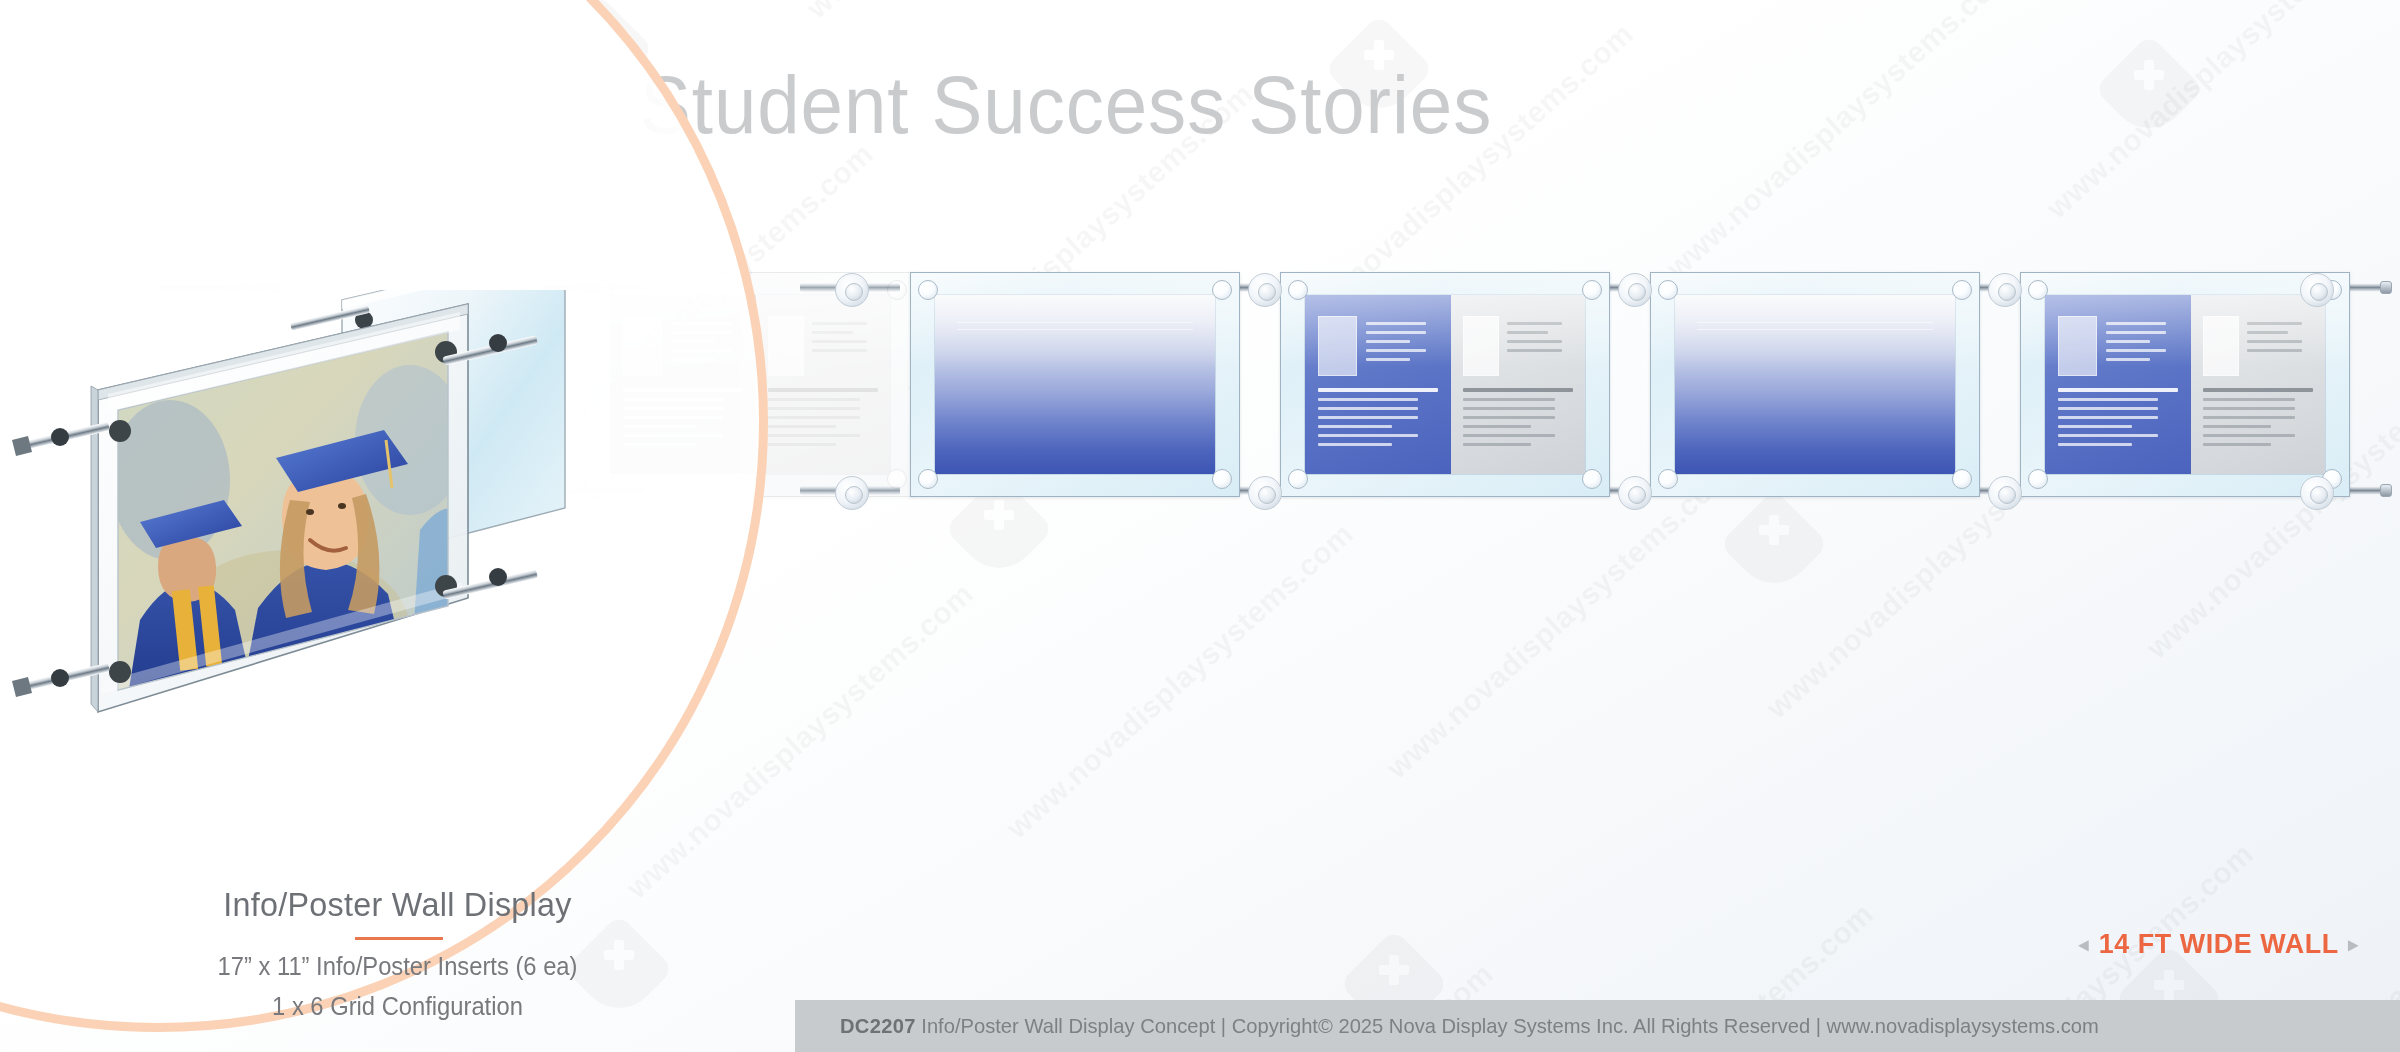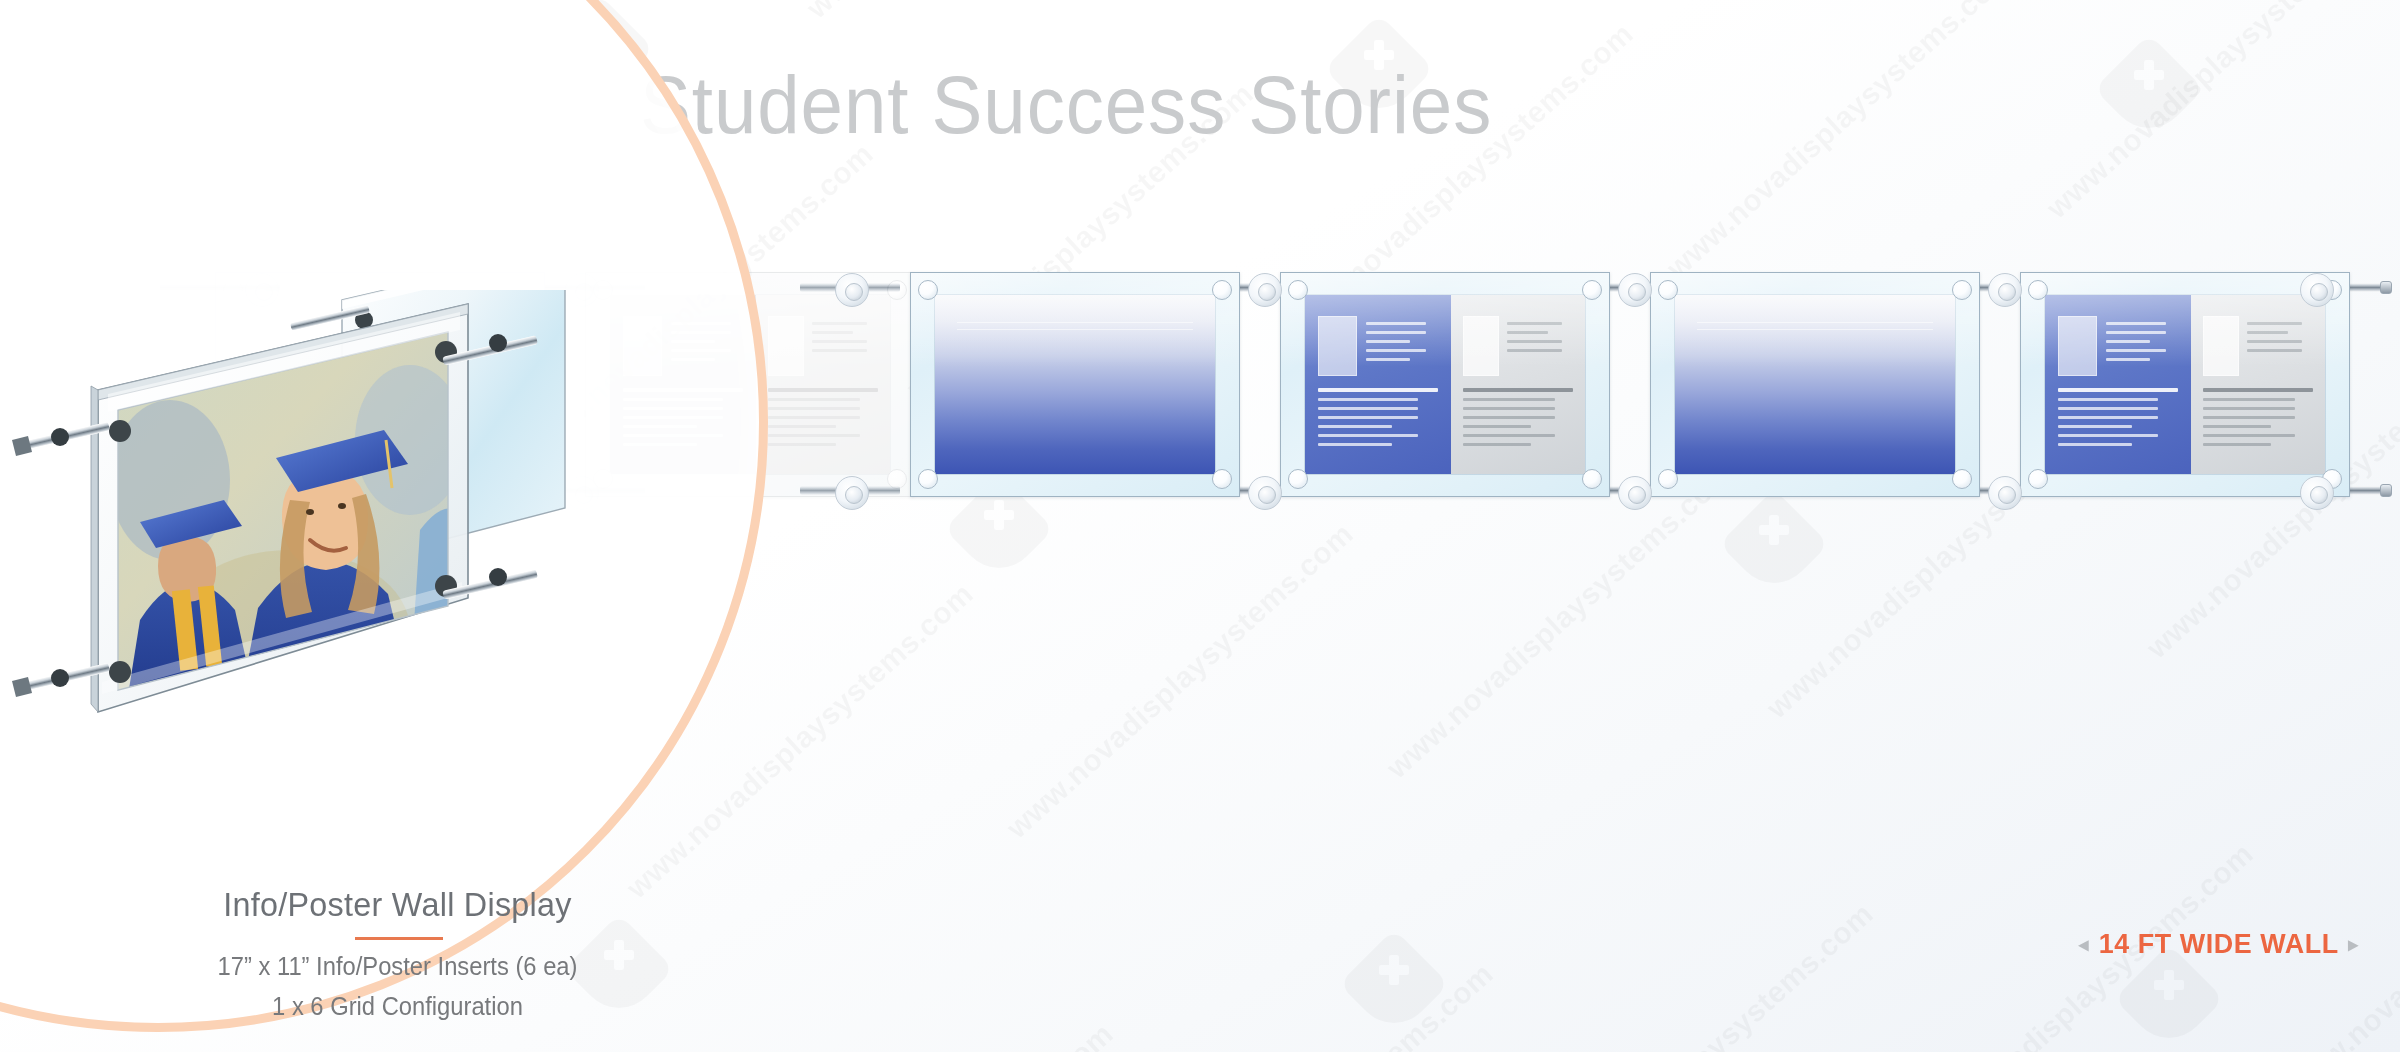--- a/index.html
+++ b/index.html
@@ -699,14 +699,19 @@
   <div class="cap-rule"></div>
   <div class="cap-sub1">17” x 11” Info/Poster Inserts (6 ea)</div>
   <div class="cap-sub2">1 x 6 Grid Configuration</div>
 
   <div class="widewall">
     <span class="arw">◂</span>
     <span>14 FT WIDE WALL</span>
     <span class="arw">▸</span>
   </div>
 
+  <div class="footer">
+    <div class="txt">
+      <span class="code">DC2207</span><span> Info/Poster Wall Display Concept | Copyright© 2025 Nova Display Systems Inc. All Rights Reserved | www.novadisplaysystems.com</span>
+    </div>
+  </div>
 
 </div>
 
 </body></html>

